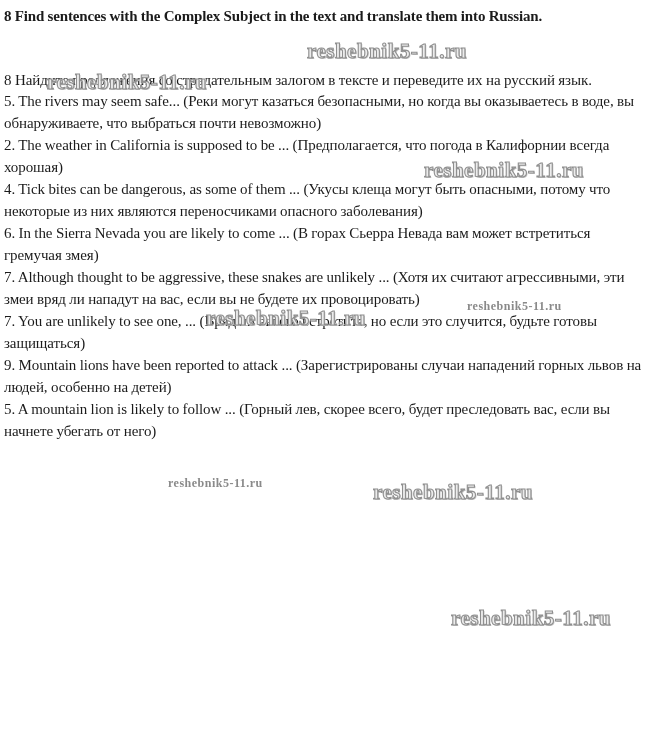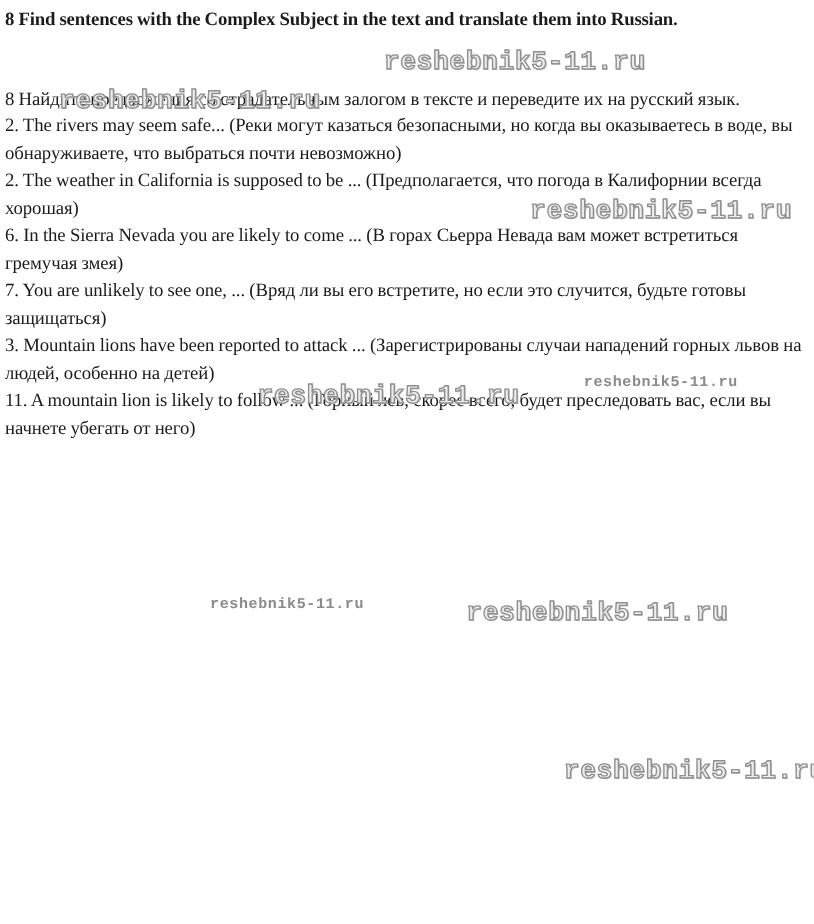--- a/index.html
+++ b/index.html
@@ -31,21 +31,21 @@
     line-height: 24px;
     letter-spacing: -0.15px;
     margin-bottom: 43px;
   }
   p.hdr-ru {
     font-weight: normal;
     line-height: 19px;
   }
   .wm {
     position: absolute;
-    font-family: Liberation Mono, monospace;
+    font-family: Liberation Serif, serif;
     font-weight: bold;
     white-space: nowrap;
     pointer-events: none;
     letter-spacing: 0.5px;
   }
   .wm-lg {
     font-size: 21px;
     color: #ececec;
     -webkit-text-stroke: 1.1px #8f8f8f;
     text-shadow: 1px 1px 0 #c9c9c9;
@@ -57,26 +57,28 @@
 </style>
 </head>
 <body>
 
 <div class="page">
 
   <div class="content">
     <p class="hdr-en">8 Find sentences with the Complex Subject in the text and translate them into Russian.</p>
     <p class="hdr-ru">8 Найдите предложения со страдательным залогом в тексте и переведите их на русский язык.</p>
     <div>
-        <p>2. The rivers may seem safe... (Реки могут казаться безопасными, но когда вы оказываетесь в воде, вы обнаруживаете, что выбраться почти невозможно)</p>
+        <p>5. The rivers may seem safe... (Реки могут казаться безопасными, но когда вы оказываетесь в воде, вы обнаруживаете, что выбраться почти невозможно)</p>
         <p>2. The weather in California is supposed to be ... (Предполагается, что погода в Калифорнии всегда хорошая)</p>
+        <p>4. Tick bites can be dangerous, as some of them ... (Укусы клеща могут быть опасными, потому что некоторые из них являются переносчиками опасного заболевания)</p>
         <p>6. In the Sierra Nevada you are likely to come ... (В горах Сьерра Невада вам может встретиться гремучая змея)</p>
+        <p>7. Although thought to be aggressive, these snakes are unlikely ... (Хотя их считают агрессивными, эти змеи вряд ли нападут на вас, если вы не будете их провоцировать)</p>
         <p>7. You are unlikely to see one, ... (Вряд ли вы его встретите, но если это случится, будьте готовы защищаться)</p>
-        <p>3. Mountain lions have been reported to attack ... (Зарегистрированы случаи нападений горных львов на людей, особенно на детей)</p>
-        <p>11. A mountain lion is likely to follow ... (Горный лев, скорее всего, будет преследовать вас, если вы начнете убегать от него)</p>
+        <p>9. Mountain lions have been reported to attack ... (Зарегистрированы случаи нападений горных львов на людей, особенно на детей)</p>
+        <p>5. A mountain lion is likely to follow ... (Горный лев, скорее всего, будет преследовать вас, если вы начнете убегать от него)</p>
       </div>
   </div>
 
   <span class="wm wm-lg" style="left:307px; top:39px;">reshebnik5-11.ru</span>
   <span class="wm wm-lg" style="left:47px;  top:70px;">reshebnik5-11.ru</span>
   <span class="wm wm-lg" style="left:424px; top:158px;">reshebnik5-11.ru</span>
   <span class="wm wm-sm" style="left:467px; top:299px;">reshebnik5-11.ru</span>
   <span class="wm wm-lg" style="left:206px; top:306px;">reshebnik5-11.ru</span>
   <span class="wm wm-sm" style="left:168px; top:476px;">reshebnik5-11.ru</span>
   <span class="wm wm-lg" style="left:373px; top:480px;">reshebnik5-11.ru</span>

